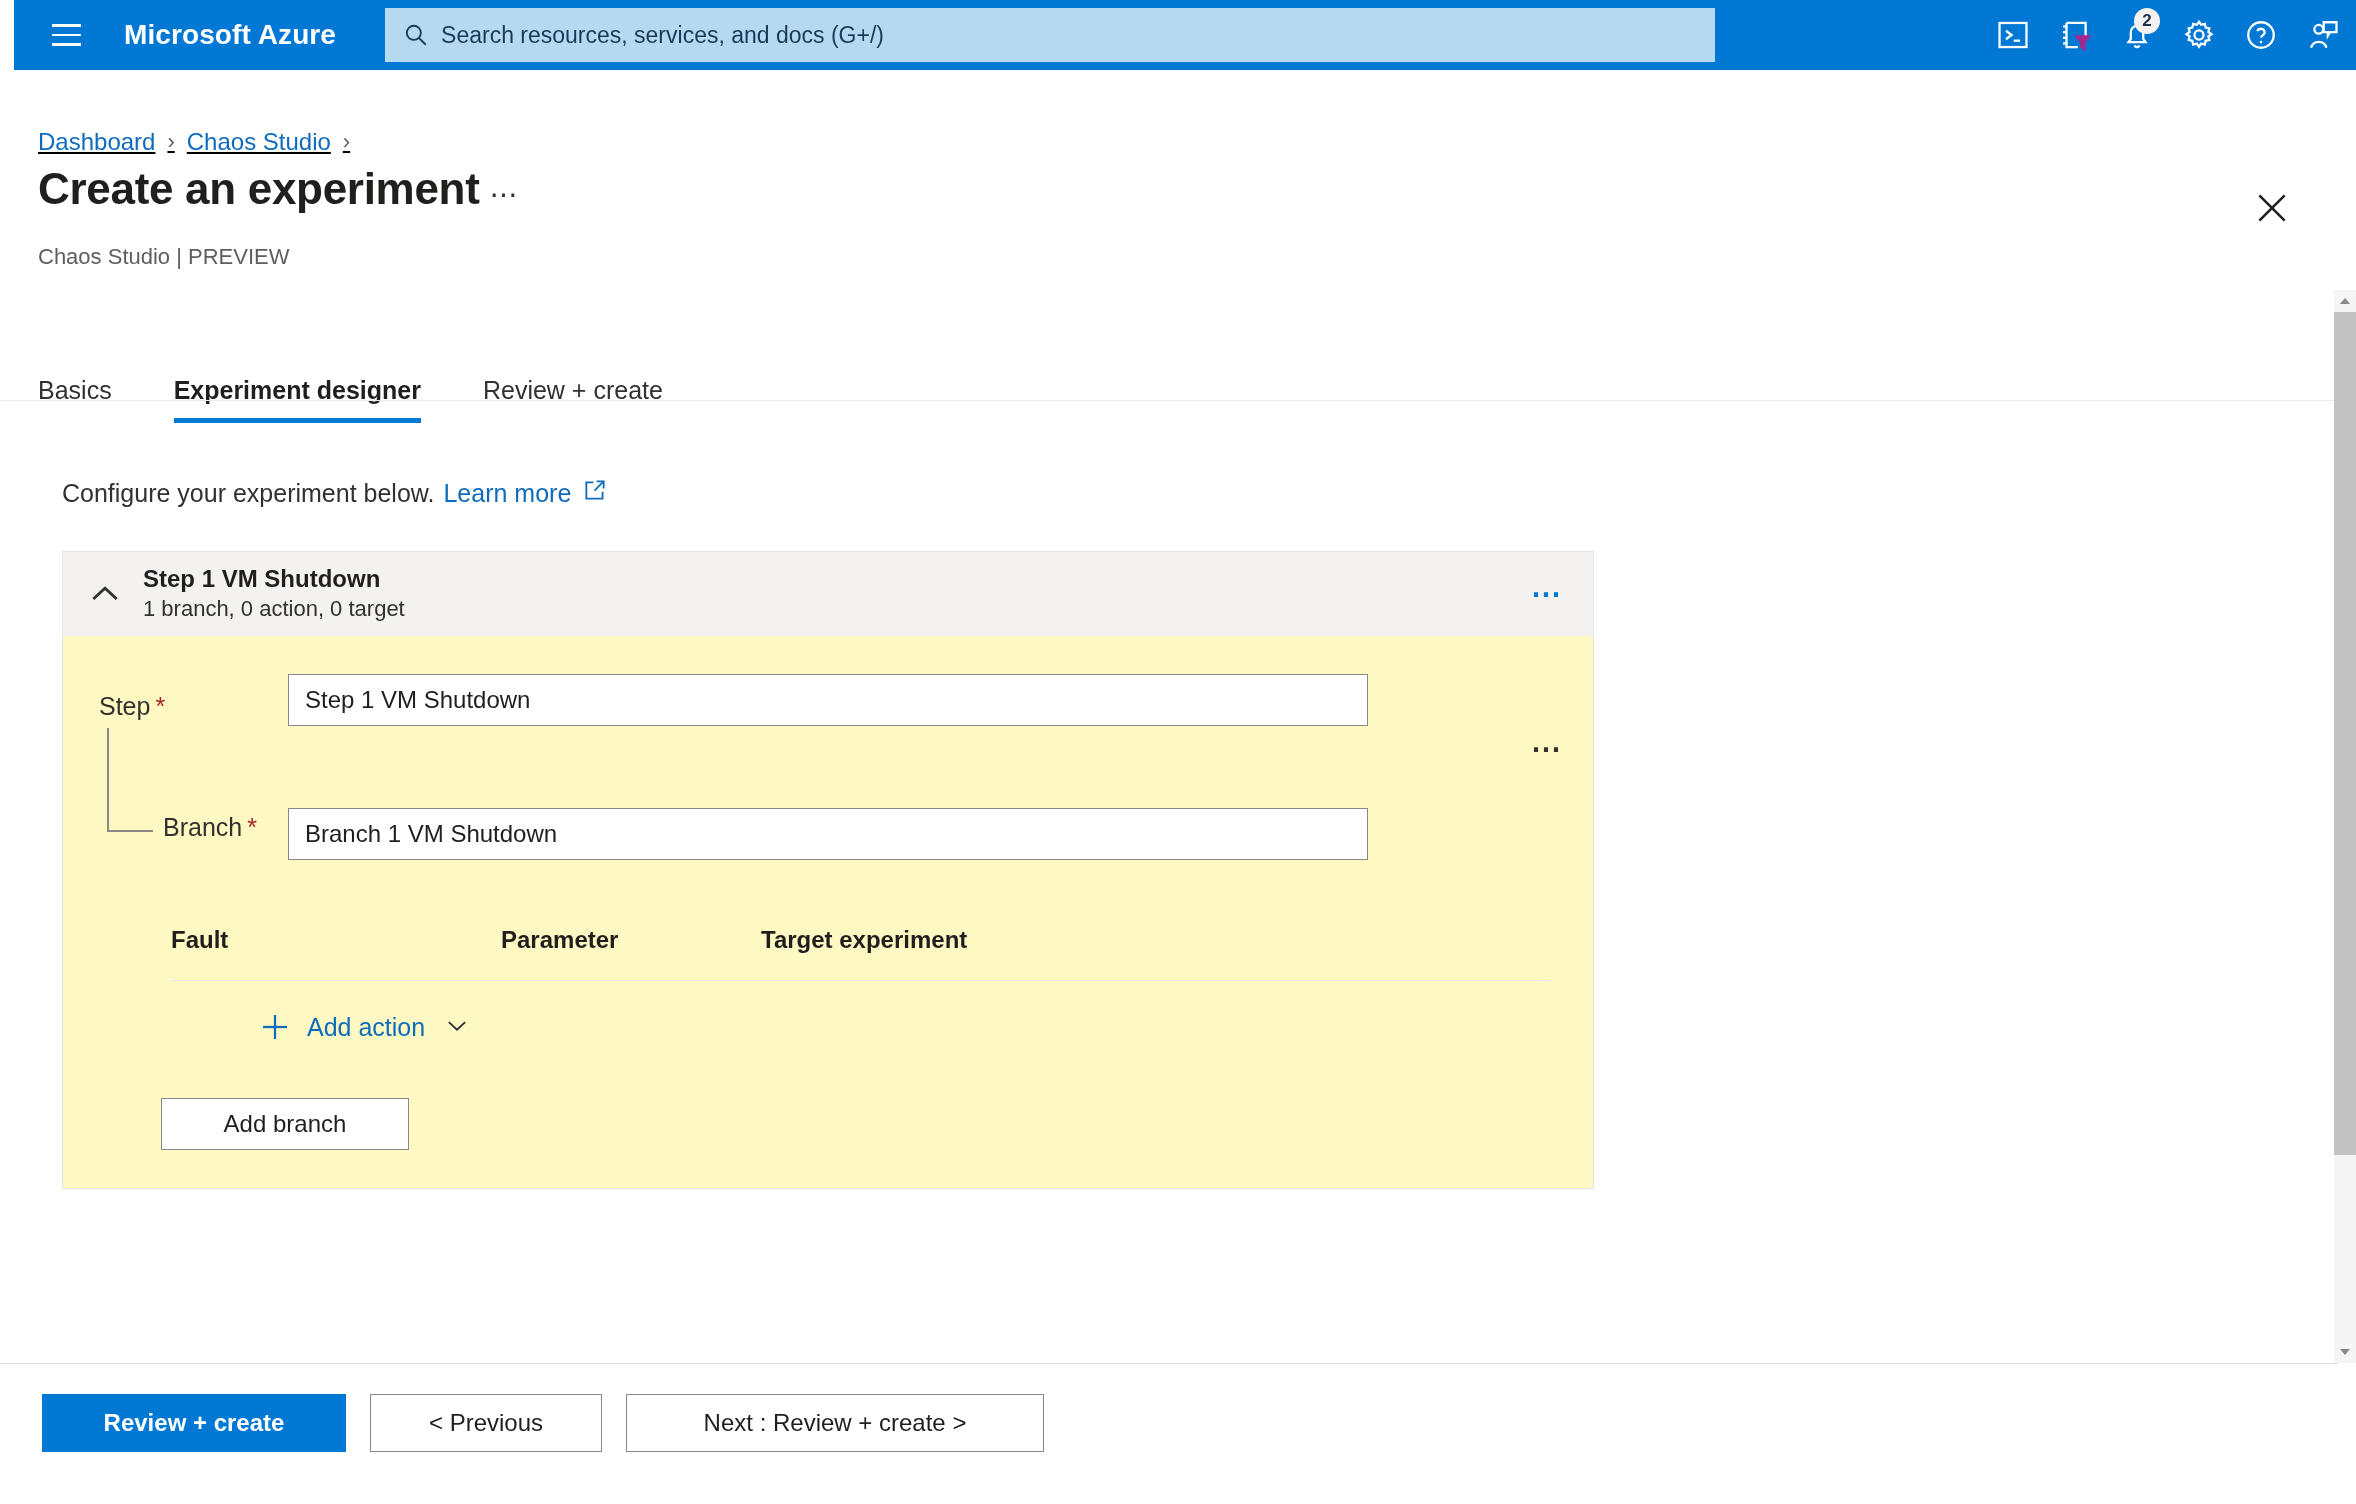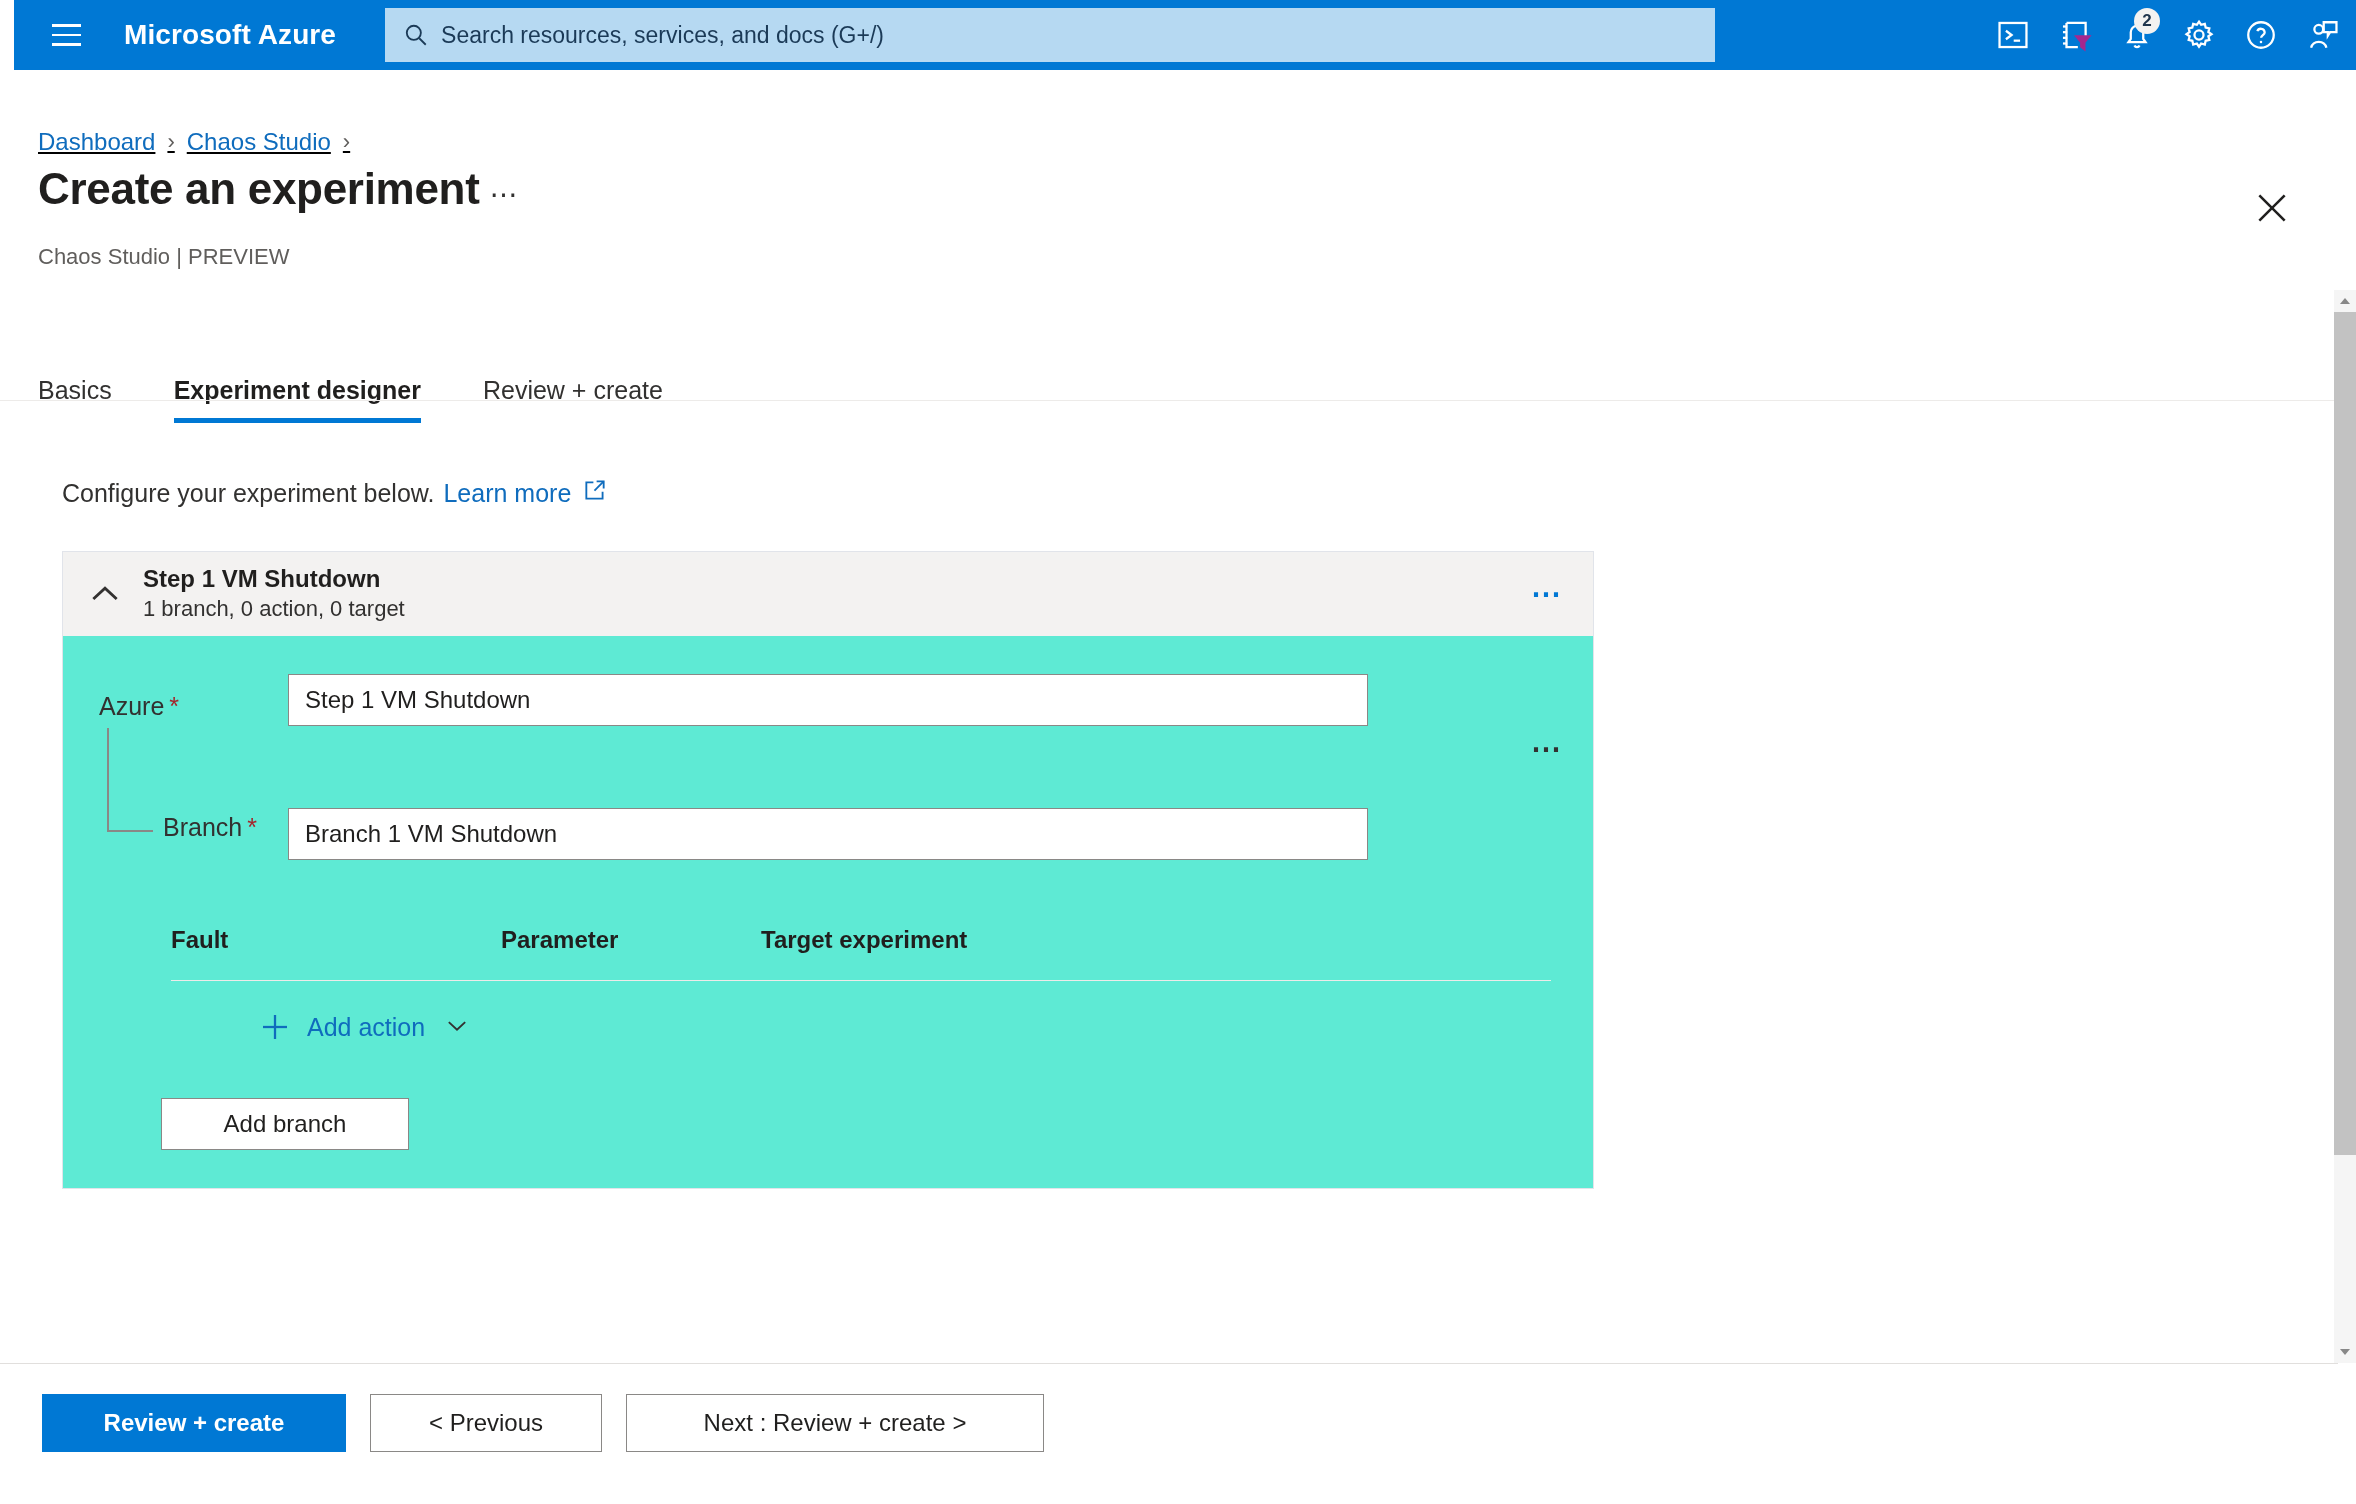--- a/index.html
+++ b/index.html
@@ -112,21 +112,21 @@
     display: flex; align-items: center; gap: 0;
   }
   .learn-more { color: #0f6cbd; cursor: pointer; margin-left: 9px; }
   .ext-icon { margin-left: 11px; cursor: pointer; }
 
   
   .step-card {
     position: absolute; left: 62px; top: 150px;
     width: 1532px;
     border: 1px solid #e1e4ea;
-    background: #5eead4;
+    background: #fef9c3;
   }
   .step-head {
     background: #f3f2f1;
     height: 84px;
     display: flex; align-items: center;
     position: relative;
     padding-left: 22px;
   }
   .chev-up { width: 40px; height: 40px; flex: 0 0 40px; cursor: pointer; }
   .step-head-text { margin-left: 18px; }
@@ -338,21 +338,21 @@
       <div class="step-head-text">
         <div class="step-head-title">Step 1 VM Shutdown</div>
         <div class="step-head-sub">1 branch, 0 action, 0 target</div>
       </div>
       <div class="head-ellipsis">⋯</div>
     </div>
 
     <div class="step-body">
 
       <div class="field-label" style="left:36px; top:56px;">
-        <span>Azure</span><span class="req">*</span>
+        <span>Step</span><span class="req">*</span>
       </div>
       <input class="field-input" style="left: 225px; top: 38px; width: 1080px; height: 52px;" value="Step 1 VM Shutdown">
 
       <div class="tree-line-v" style="left:44px; top:92px; height:103px;"></div>
       <div class="tree-line-h" style="left:44px; top:194px; width:46px;"></div>
 
       <div class="branch-ellipsis" style="right:28px; top:108px;">⋯</div>
 
       <div class="field-label" style="left:100px; top:177px;">
         <span>Branch</span><span class="req">*</span>

